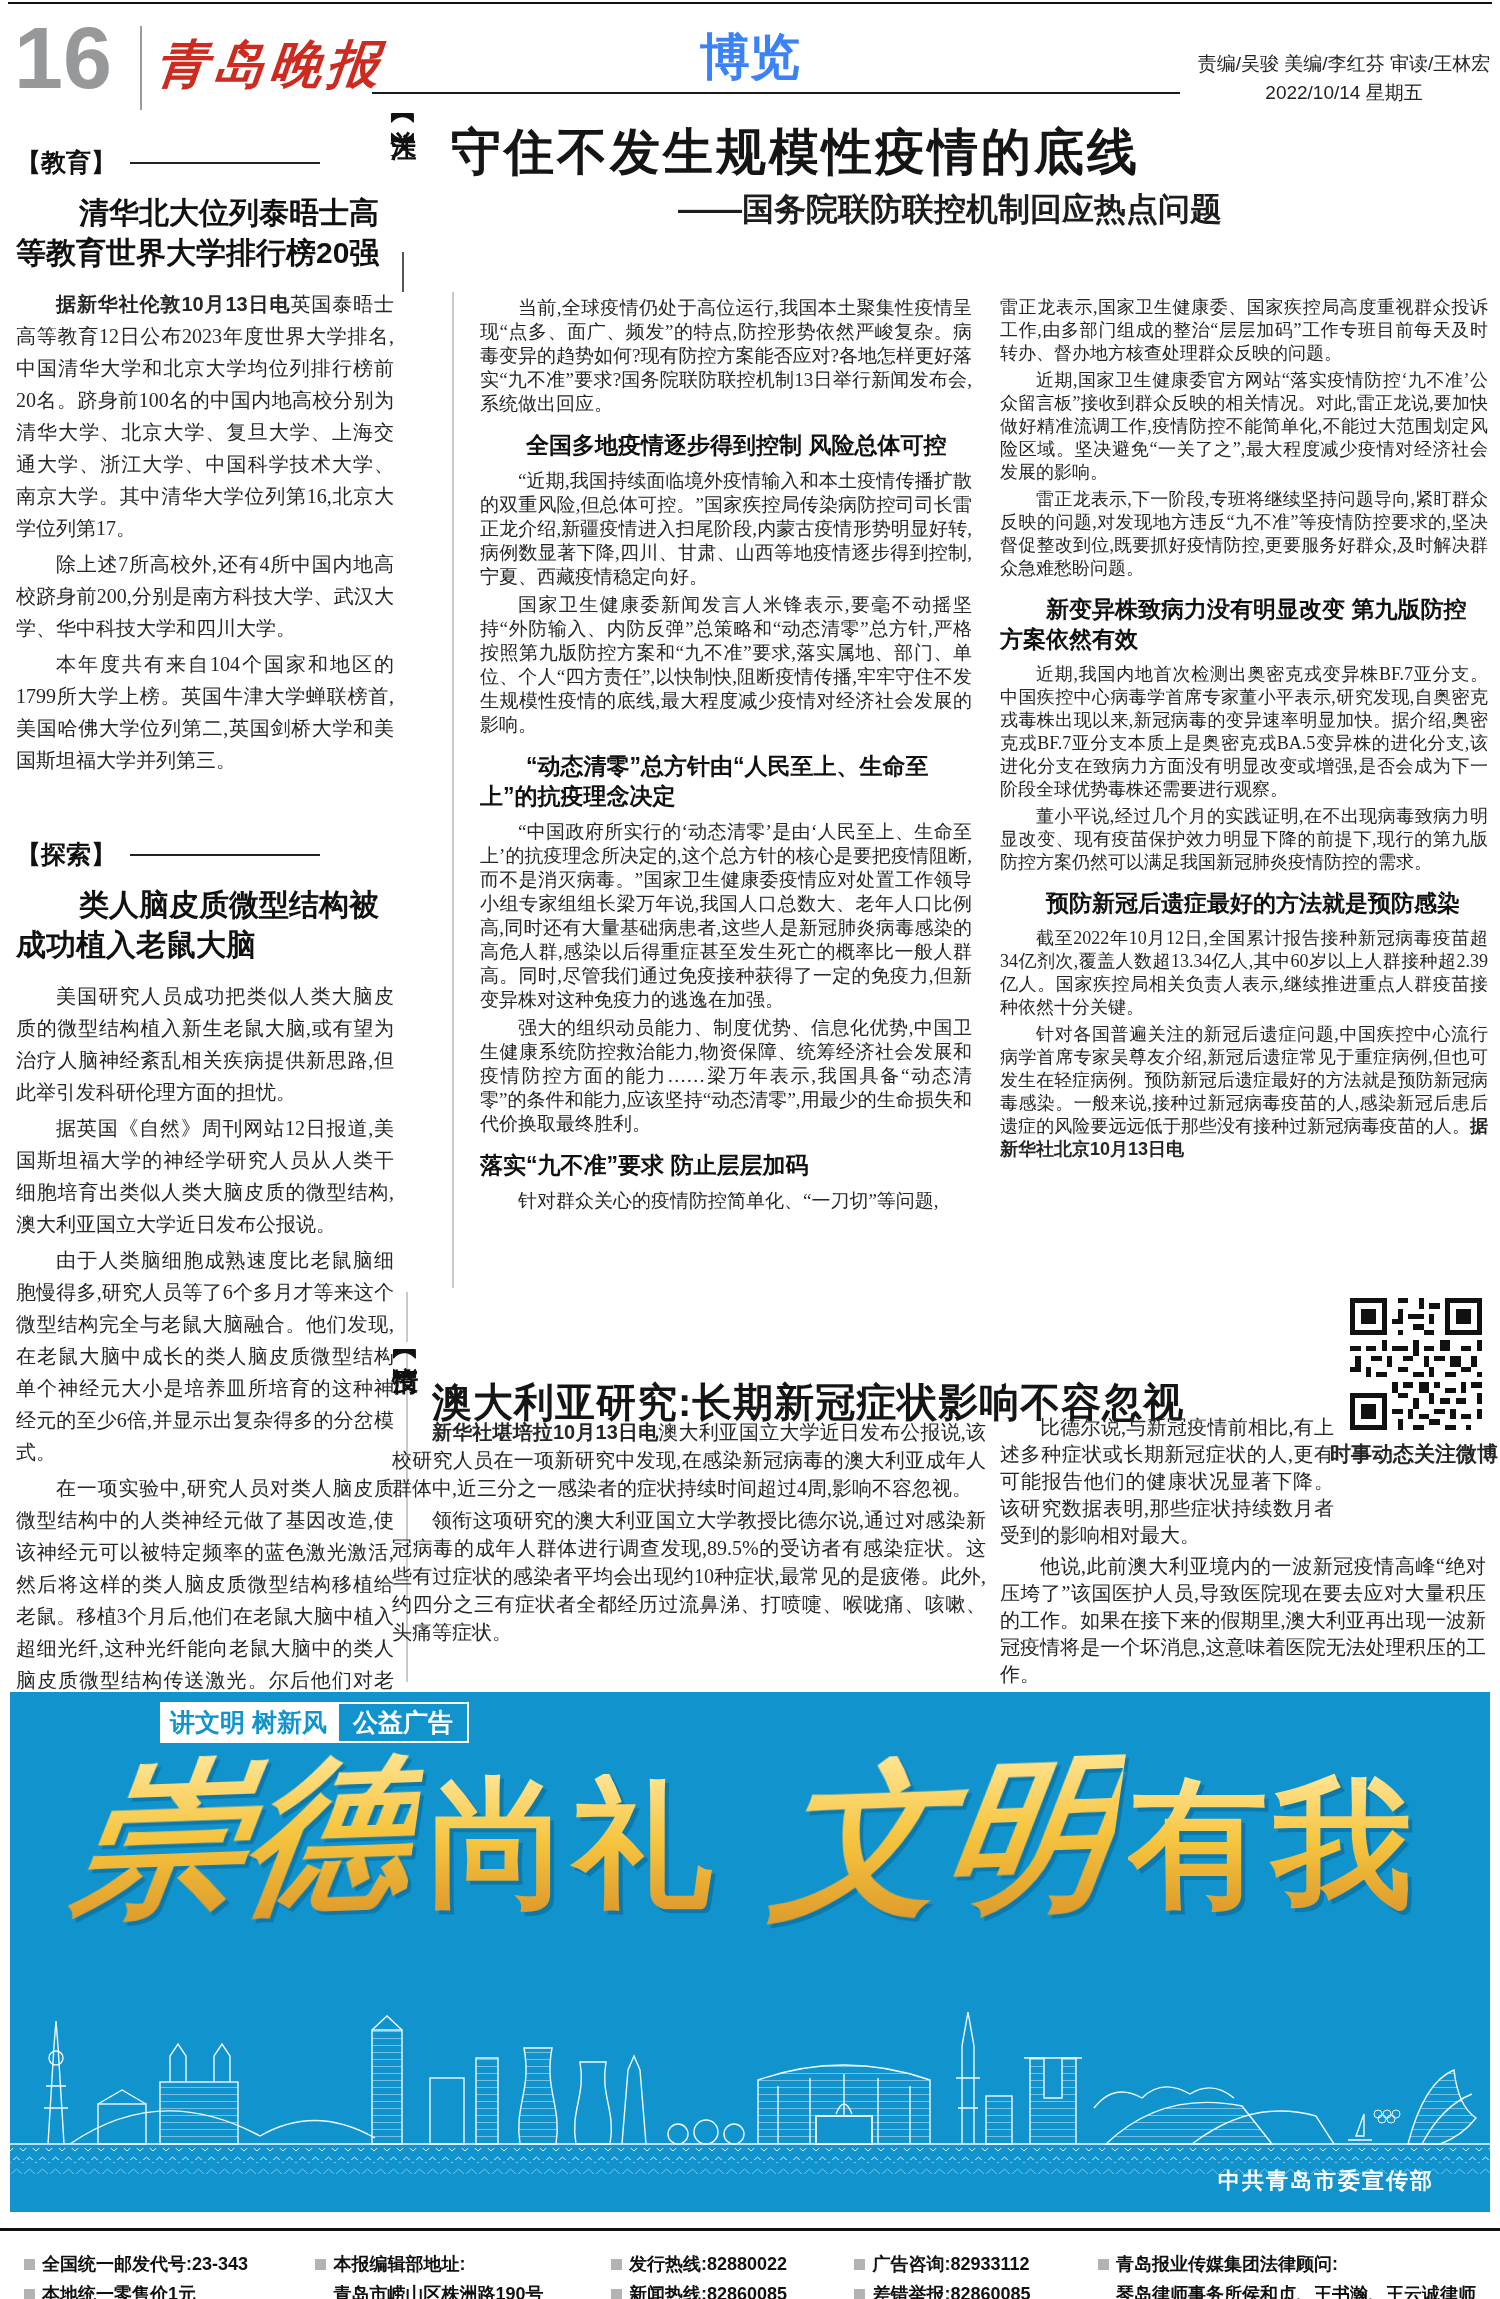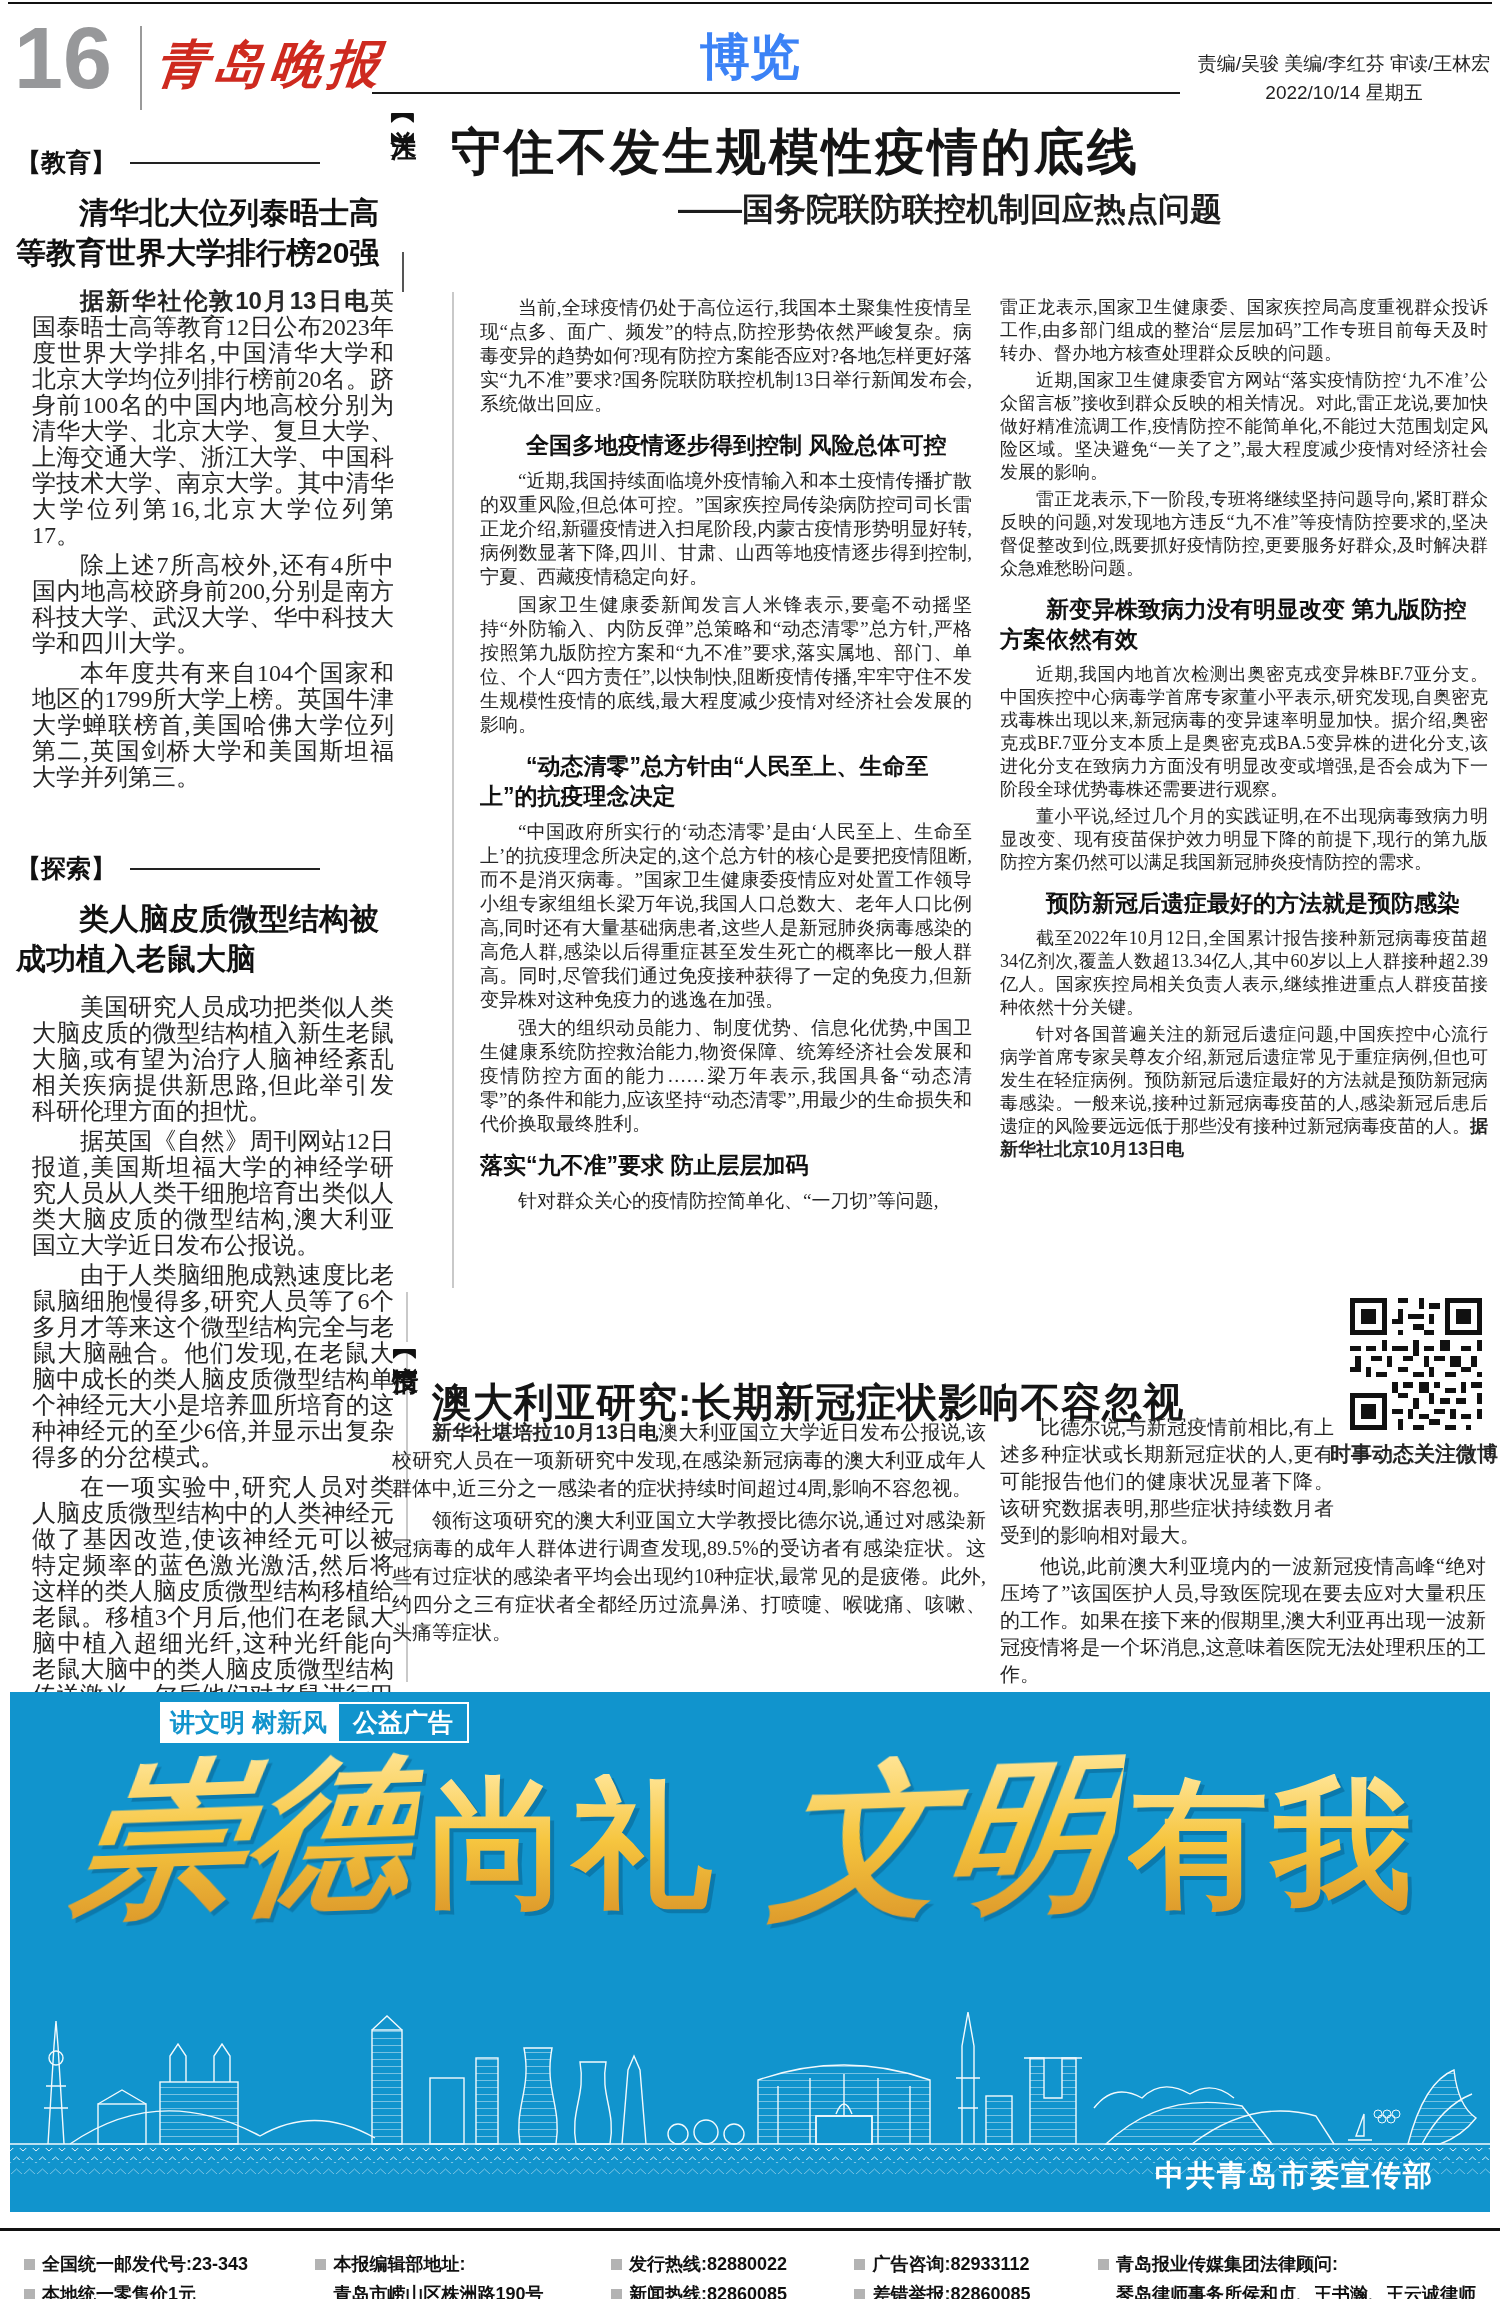--- a/index.html
+++ b/index.html
@@ -19,21 +19,21 @@
   .sec-rule{left:372px;top:92px;width:808px;height:2px;background:#1a1a1a;}
   .editors{left:1196px;top:50px;width:296px;text-align:center;font-size:19px;line-height:1.5;color:#222;}
 
   
   .sidebar{left:16px;top:146px;width:378px;}
   .tag-row{display:flex;align-items:center;margin:0 0 14px 0;}
   .tag-txt{font-size:25px;font-weight:700;color:#111;}
   .tag-line{width:190px;height:0;border-top:2px solid #222;margin-left:14px;}
   .side-h3{font-size:30px;line-height:1.32;font-weight:700;color:#111;margin:0 0 16px 0;
            text-indent:2.1em;text-align:left;}
-  .bodyp{font-size:24px;line-height:26px;margin:0 0 4px 16px;text-indent:2em;text-align:justify;}
+  .bodyp{font-size:20px;line-height:32px;margin:0 0 4px 0;text-indent:2em;text-align:justify;}
   .lead{font-weight:700;font-family:"Liberation Sans","DejaVu Sans",sans-serif;}
   .side-byline{font-size:20px;font-weight:700;text-align:center;margin-top:8px;
                font-family:"Liberation Sans","DejaVu Sans",sans-serif;}
   .mt-explore{margin-top:62px;}
 
   
   .vdiv{width:2px;background:#c9c9c9;}
   .v1{left:452px;top:292px;height:996px;}
   .v2{left:406px;top:1292px;height:390px;}
 
@@ -80,21 +80,21 @@
           align-items:flex-end;}
   .sl{background:linear-gradient(180deg,#ffe494 0%,#f6c53f 48%,#dd9a2b 100%);
       -webkit-background-clip:text;background-clip:text;color:transparent;
       filter:drop-shadow(4px 4px 0 rgba(0,60,95,.30));line-height:1;}
   .sl-cal{font-family:"Liberation Serif","DejaVu Serif",serif;font-style:italic;font-weight:700;
           font-size:168px;transform:skewX(-10deg) rotate(-2deg);}
   .sl-blk{font-family:"Liberation Sans","DejaVu Sans",sans-serif;font-weight:700;font-size:140px;
           letter-spacing:4px;margin:0 6px 8px 14px;}
   .sl-gap{width:56px;}
   .skyline{position:absolute;left:0;bottom:36px;width:1480px;height:190px;}
-  .banner-credit{position:absolute;right:56px;bottom:16px;color:#fff;font-size:29px;font-weight:700;
+  .banner-credit{position:absolute;right:56px;bottom:16px;color:#fff;font-size:22px;font-weight:700;
                  font-family:Liberation Sans, sans-serif;letter-spacing:2px;}
 
   
   .footer-rule{left:0;top:2228px;width:1500px;height:3px;background:#111;}
   .footer{left:0;top:2250px;width:1452px;padding:0 24px;display:flex;justify-content:space-between;
           font-family:"Liberation Sans","DejaVu Sans",sans-serif;font-size:18px;font-weight:700;color:#111;}
   .fgroup{line-height:1.65;}
   .fline{display:flex;align-items:center;white-space:nowrap;}
   .fbul{display:inline-block;width:11px;height:11px;background:#b3b3b3;margin-right:7px;flex:0 0 auto;}
   .fbul.hide{visibility:hidden;}

